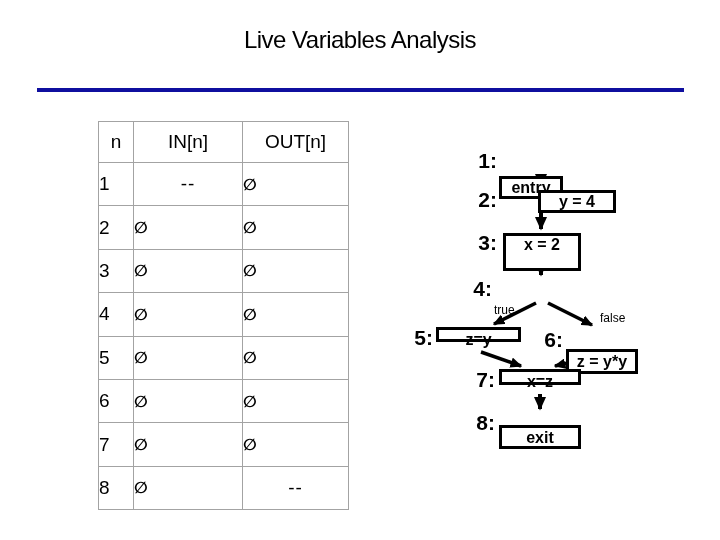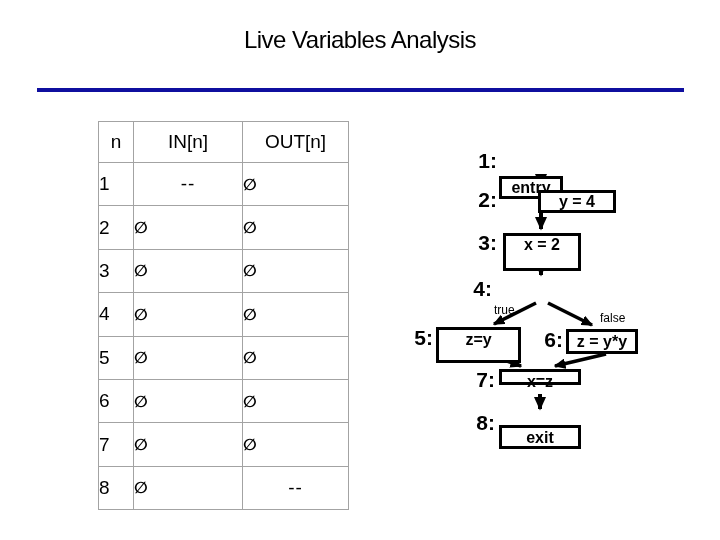--- a/index.html
+++ b/index.html
@@ -131,24 +131,24 @@
 
   <div class="fc-num" style="left:455px; top:231px;">3:</div>
   <div class="fc-box" style="left:503px; top:233px; width:78px; height:38px; line-height:18px;">x = 2</div>
 
   <div class="fc-num" style="left:450px; top:277px;">4:</div>
 
   <div class="branch" style="left:454px; top:303px;margin-left:40px;">true</div>
   <div class="branch" style="left:600px; top:311px;">false</div>
 
   <div class="fc-num" style="left:391px; top:326px;">5:</div>
-  <div class="fc-box" style="left:436px; top:327px; width:85px; height:36px; line-height:20px;">z=y</div>
+  <div class="fc-box" style="left:436px; top:327px; width:85px; height:15px; line-height:20px;">z=y</div>
 
   <div class="fc-num" style="left:521px; top:328px;">6:</div>
-  <div class="fc-box" style="left:566px; top:329px; width:72px; height:25px; line-height:20px;">z = y*y</div>
+  <div class="fc-box" style="left:566px; top:349px; width:72px; height:25px; line-height:20px;">z = y*y</div>
 
   <div class="fc-num" style="left:453px; top:368px;">7:</div>
   <div class="fc-box" style="left:499px; top:369px; width:82px; height:16px; line-height:19px;">x=z</div>
 
   <div class="fc-num" style="left:453px; top:411px;">8:</div>
   <div class="fc-box" style="left:499px; top:425px; width:82px; height:24px; line-height:19px;">exit</div>
 
 </div>
 
 </body></html>

